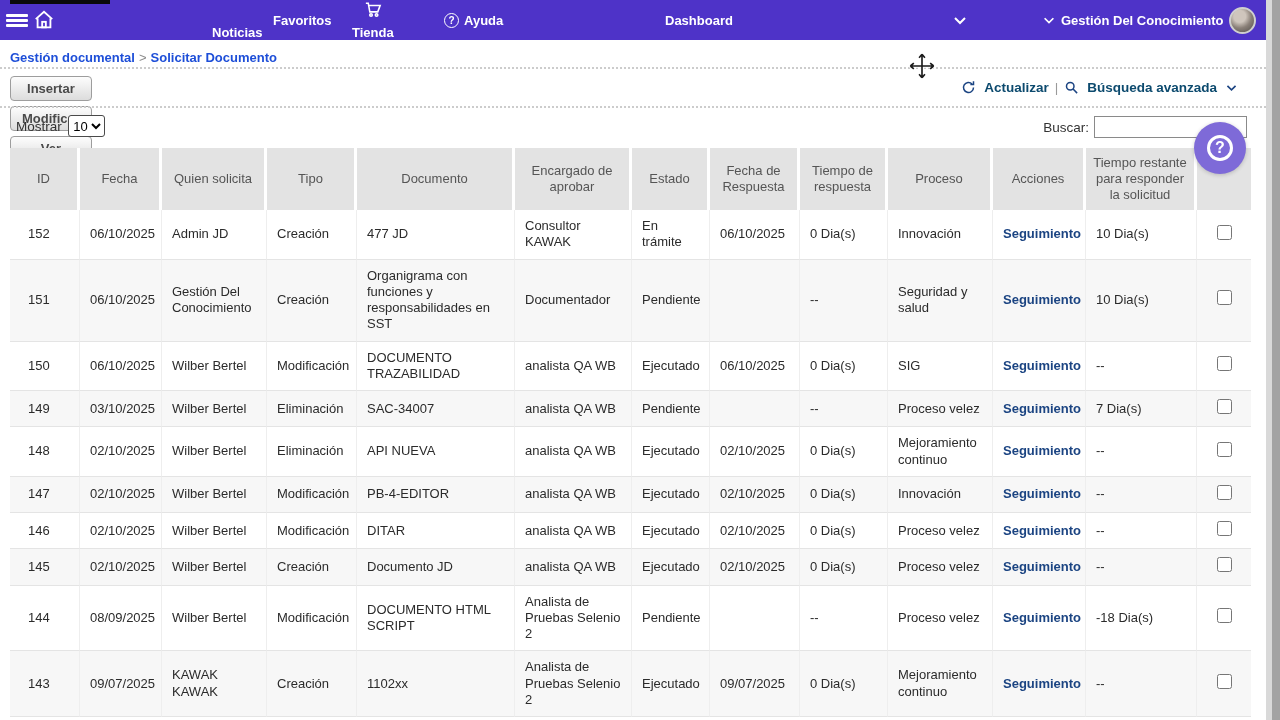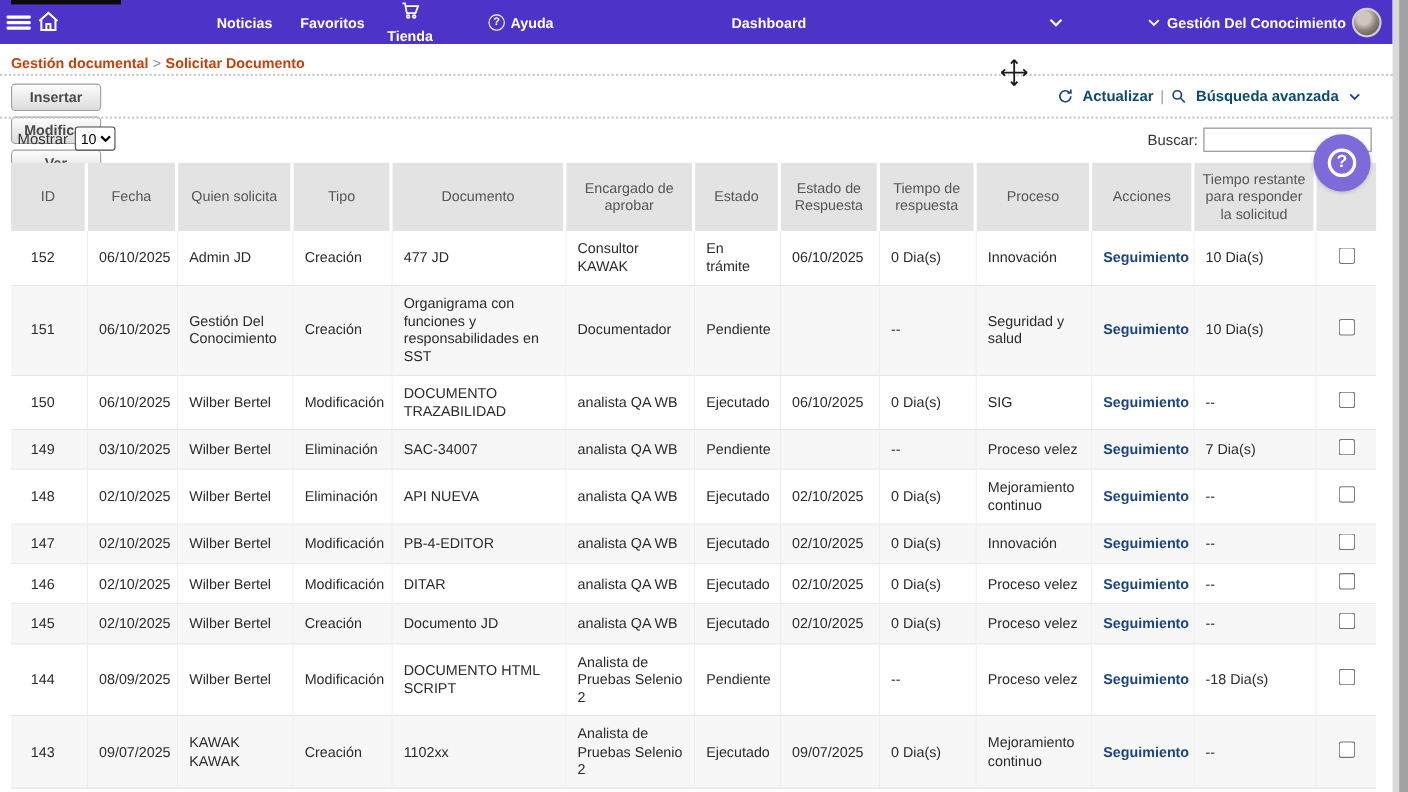--- a/index.html
+++ b/index.html
@@ -18,21 +18,21 @@
   .topedge { position:absolute; left:10px; top:0; width:100px; height:4px;
              background:#0a0a0a; }
   .avatar { width:27px; height:27px; border-radius:50%;
             background:radial-gradient(circle at 38% 32%, #cfc6bd 0 28%, #8a8078 55%, #4e4a46 100%);
             border:2px solid #cfcfcf; overflow:hidden; }
   .qmark-ring { display:inline-flex; width:15px; height:15px; border:1.5px solid #fff;
                 border-radius:50%; align-items:center; justify-content:center;
                 font-size:10px; font-weight:bold; margin-right:5px; }
   
   .breadcrumb { position:absolute; left:10px; top:50px; font-size:13px; font-weight:bold; }
-  .breadcrumb .crumb { color:#c2410c; cursor:pointer; }
+  .breadcrumb .crumb { color:#1d4ed8; cursor:pointer; }
   .breadcrumb .sep { color:#8a8a8a; font-weight:normal; padding:0 4px; }
   .dotted { position:absolute; left:0; width:1266px; border-top:2px dotted #cccccc; }
   
   .toolbar { position:absolute; left:10px; top:76px; display:flex; gap:5px;flex-direction:column; }
   .btn { font-family:inherit; font-size:13px; font-weight:bold; color:#4a4a4a;
          background:linear-gradient(#fdfdfd,#dcdcdc); border:1px solid #9d9d9d;
          border-radius:4px; padding:4px 11px; cursor:pointer; }
   .right-actions { position:absolute; right:42px; top:80px; font-size:13.5px;
                    font-weight:bold; color:#1B4482; display:flex; align-items:center; gap:6px; }
   .right-actions a { color:#0c4a6e; text-decoration:none; display:flex;
@@ -88,21 +88,21 @@
         <span></span>
       </span>
   </div>
   <div class="nav-abs" style="left:33px;">
     <svg class="icon-svg" width="22" height="22" viewBox="0 0 24 24" fill="none" stroke="#fff" stroke-width="2">
         <path d="M3 11 L12 3 L21 11"></path>
         <path d="M5 10 V20 H19 V10"></path>
         <rect x="10" y="14" width="4" height="6"></rect>
       </svg>
   </div>
-  <div class="nav-abs" style="left:197px;">
+  <div class="nav-abs" style="left:212px;align-items:flex-end;">
       <span>Noticias</span>
     </div>
   <div class="nav-abs" style="left:273px;">
       <span>Favoritos</span>
     </div>
   <div class="nav-abs" style="left:352px; gap:6px;flex-direction:column;">
     <svg class="icon-svg" width="20" height="20" viewBox="0 0 24 24" fill="none" stroke="#fff" stroke-width="2">
         <path d="M3 4 H6 L8 15 H18 L21 7 H7"></path>
         <circle cx="9.5" cy="19" r="1.6"></circle>
         <circle cx="16.5" cy="19" r="1.6"></circle>
@@ -198,21 +198,21 @@
   </colgroup>
   <thead>
     <tr>
         <th>ID</th>
         <th>Fecha</th>
         <th>Quien solicita</th>
         <th>Tipo</th>
         <th>Documento</th>
         <th>Encargado de aprobar</th>
         <th>Estado</th>
-        <th>Estado de Respuesta</th>
+        <th>Fecha de Respuesta</th>
         <th>Tiempo de respuesta</th>
         <th>Proceso</th>
         <th>Acciones</th>
         <th>Tiempo restante para responder la solicitud</th>
         <th></th>
       </tr>
   </thead>
   <tbody>
       <tr>
         <td class="c-id">152</td>

